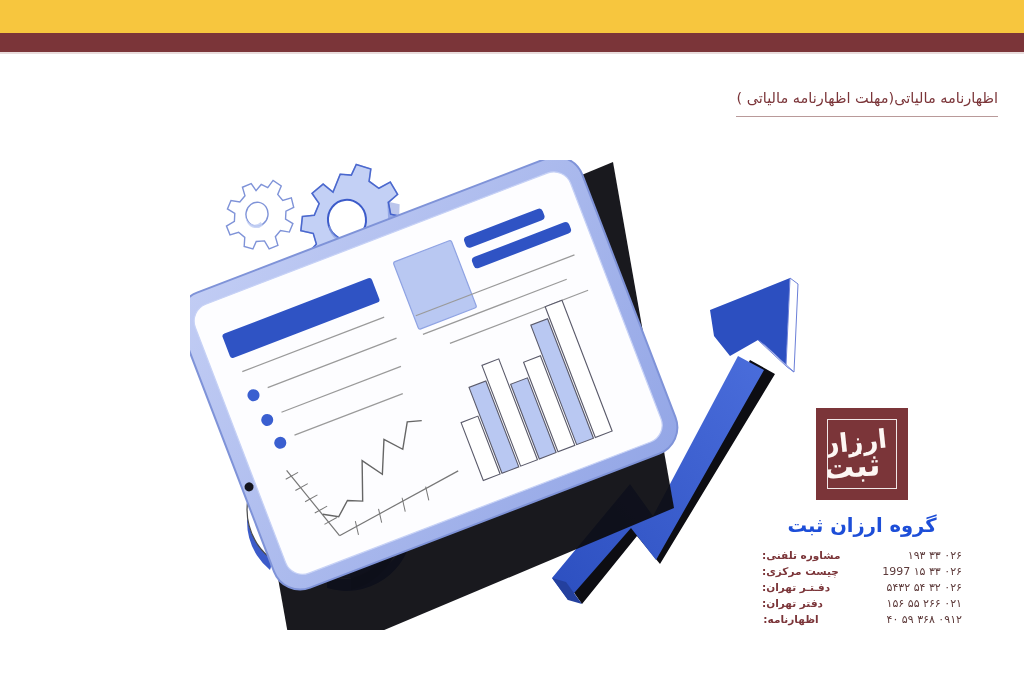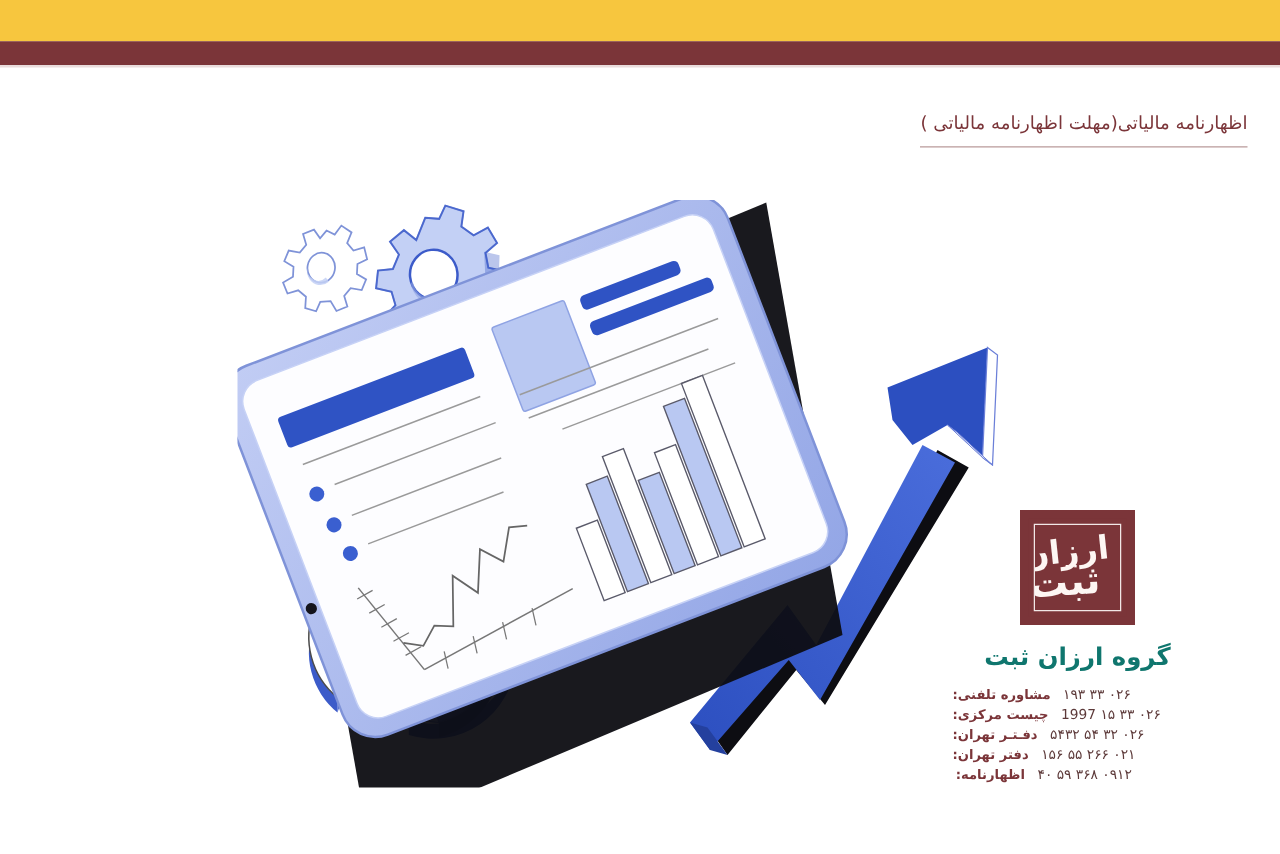--- a/index.html
+++ b/index.html
@@ -42,36 +42,36 @@
     color:#fdf6f3;font-size:30px;font-weight:bold;line-height:1;
     letter-spacing:-2px;overflow:hidden;
   }
   .logo-glyph-a{position:absolute;top:9px;right:9px;font-size:26px;
     color:#fdf6f3;transform:rotate(-6deg);font-weight:bold;}
   .logo-glyph-b{position:absolute;bottom:6px;right:16px;font-size:31px;
     color:#fdf6f3;transform:rotate(-4deg);font-weight:bold;}
   .logo-dots{position:absolute;bottom:30px;left:22px;font-size:11px;color:#fdf6f3;letter-spacing:1px;}
 
   .brand-name{
-    margin-top:14px;font-size:19.5px;font-weight:bold;color:#0f766e;
+    margin-top:14px;font-size:19.5px;font-weight:bold;color:#1d4ed8;
     white-space:nowrap;
   }
 
   .contacts{margin-top:12px;display:flex;flex-direction:column;gap:3px;}
   .contact-row{
     display:flex;flex-direction:row;justify-content:flex-start;align-items:baseline;
     gap:10px;white-space:nowrap;
   }
   .contact-label{
     font-size:10.5px;font-weight:bold;color:#7b3539;
-    min-width:58px;text-align:right;letter-spacing:0.4px;
+    min-width:58px;letter-spacing:0.4px;
   }
   .contact-number{
     font-size:11px;color:#5d3a3a;letter-spacing:2.2px;
-    direction:ltr;text-align:left;flex:1;
+    direction:ltr;text-align:right;flex:1;
   }
 
   
   .illustration{position:absolute;left:190px;top:160px;width:640px;height:470px;}
   .illustration svg{display:block;width:100%;height:100%;}
 </style>
 </head>
 <body>
 
 <div class="page">

